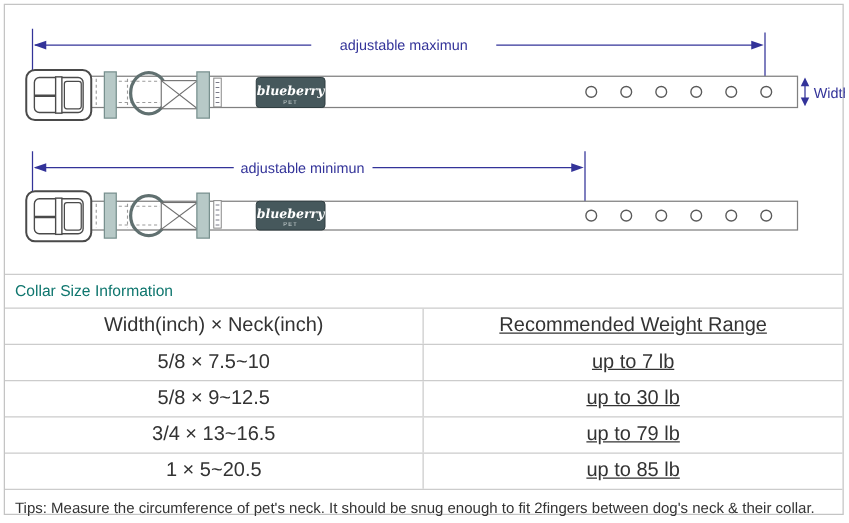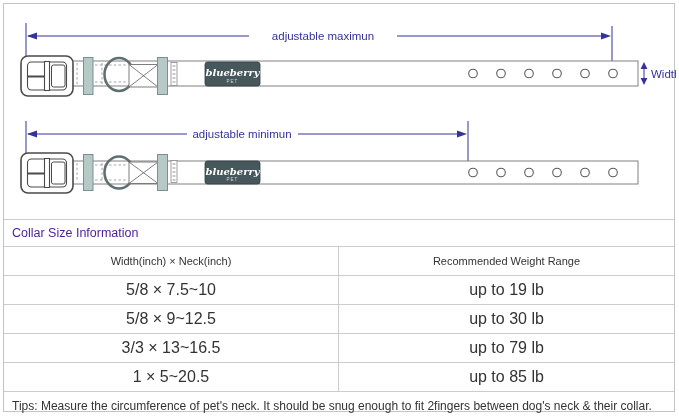--- a/index.html
+++ b/index.html
@@ -1,26 +1,26 @@
 <!DOCTYPE html>
 <html><head>
 <meta charset="utf-8">
 <style>
   html,body{margin:0;padding:0;background:#fff;}
   body{font-family:"Liberation Sans", sans-serif; color:#333;}
   .stage{position:relative;width:679px;height:418px;background:#fff;overflow:hidden;}
   .frame{position:absolute;left:3px;top:3px;width:672px;height:409px;border:1px solid #c4c4c4;box-sizing:border-box;display:flex;flex-direction:column;}
   .diagram{position:relative;height:215px;flex:0 0 auto;}
   .diagram svg{display:block;}
-  .section-title{flex:0 0 auto;height:26px;line-height:26px;border-top:1px solid #ccc;padding-left:8px;font-size:12.5px;color:#4c1d95;}
+  .section-title{flex:0 0 auto;height:26px;line-height:26px;border-top:1px solid #ccc;padding-left:8px;font-size:12.5px;color:#0f766e;}
   .tbl{display:flex;flex-direction:column;flex:1 1 auto;}
   .trow{display:flex;flex:0 0 28px;border-top:1px solid #ccc;align-items:center;font-size:16px;}
   .trow .c1{width:50%;box-sizing:border-box;border-right:1px solid #ccc;text-align:center;align-self:stretch;display:flex;align-items:center;justify-content:center;}
-  .trow .c2{flex:1;text-align:left;align-self:stretch;display:flex;align-items:center;justify-content:center;}
-  .thead{font-size:11px;color:#333;}
+  .trow .c2{flex:1;text-align:left;align-self:stretch;display:flex;align-items:center;justify-content:center;text-decoration:underline;}
+  .thead{font-size:16px;color:#333;}
   .tips{flex:1 1 auto;border-top:1px solid #ccc;font-size:12px;padding:7px 8px 0 8px;color:#333;}
   text{font-family:"Liberation Sans", sans-serif;}
   .dim{stroke:#333399;stroke-width:1;fill:none;}
   .dimtxt{fill:#333399;font-size:11.5px;}
   .dimfill{fill:#333399;stroke:none;}
   .strap{fill:#ffffff;stroke:#808080;stroke-width:1;}
   .buckle{fill:#ffffff;stroke:#4a4a4a;}
   .keeper{fill:#b7c9c7;stroke:#78908e;stroke-width:1;}
   .stitch{stroke:#9a9a9a;stroke-width:0.9;stroke-dasharray:2.5,2.2;fill:none;}
   .hole{fill:#ffffff;stroke:#5a5a5a;stroke-width:1.1;}
@@ -171,28 +171,28 @@
     <div class="section-title">Collar Size Information</div>
 
     <div class="tbl">
       <div class="trow thead">
         <div class="c1">Width(inch) × Neck(inch)</div>
         <div class="c2">Recommended Weight Range</div>
       </div>
 
       <div class="trow">
         <div class="c1">5/8 × 7.5~10</div>
-        <div class="c2">up to 19 lb</div>
+        <div class="c2">up to 7 lb</div>
       </div>
       <div class="trow">
         <div class="c1">5/8 × 9~12.5</div>
         <div class="c2">up to 30 lb</div>
       </div>
       <div class="trow">
-        <div class="c1">3/3 × 13~16.5</div>
+        <div class="c1">3/4 × 13~16.5</div>
         <div class="c2">up to 79 lb</div>
       </div>
       <div class="trow">
         <div class="c1">1 × 5~20.5</div>
         <div class="c2">up to 85 lb</div>
       </div>
 
       <div class="tips">Tips: Measure the circumference of pet's neck. It should be snug enough to fit 2fingers between dog's neck &amp; their collar.</div>
     </div>
 

